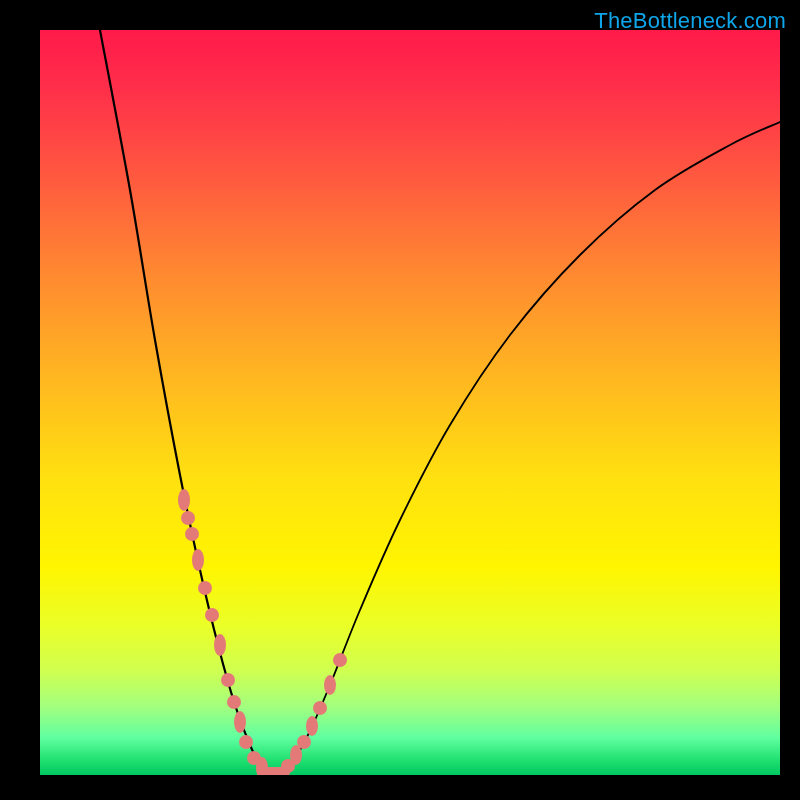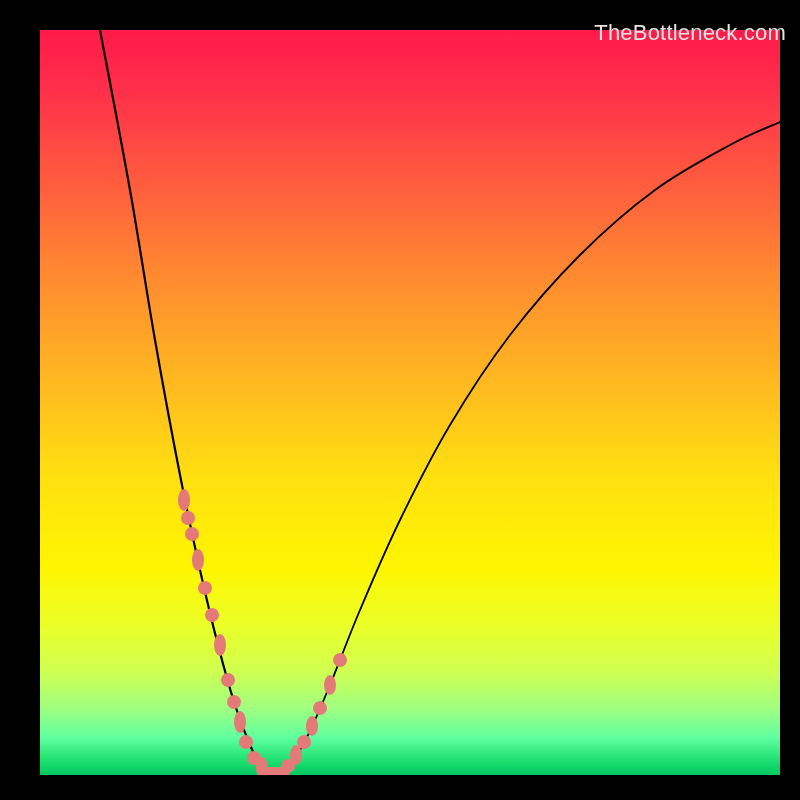--- a/index.html
+++ b/index.html
@@ -44,23 +44,23 @@
       #eaff28 80%,
       #d0ff50 86%,
       #a0ff80 91%,
       #60ffa0 95%,
       #20e070 98%,
       #00c860 100%
     );
   }
   .watermark {
     position: absolute;
-    top: 20px;
+    top: 8px;
     right: 14px;
-    color: #e5e5e5;
+    color: #0ea5e9;
     font-size: 22px;
     font-weight: 500;
     letter-spacing: 0.2px;
     user-select: none;
   }
   svg.curves {
     position: absolute;
     left: 0; top: 0;
     width: 100%; height: 100%;
   }

